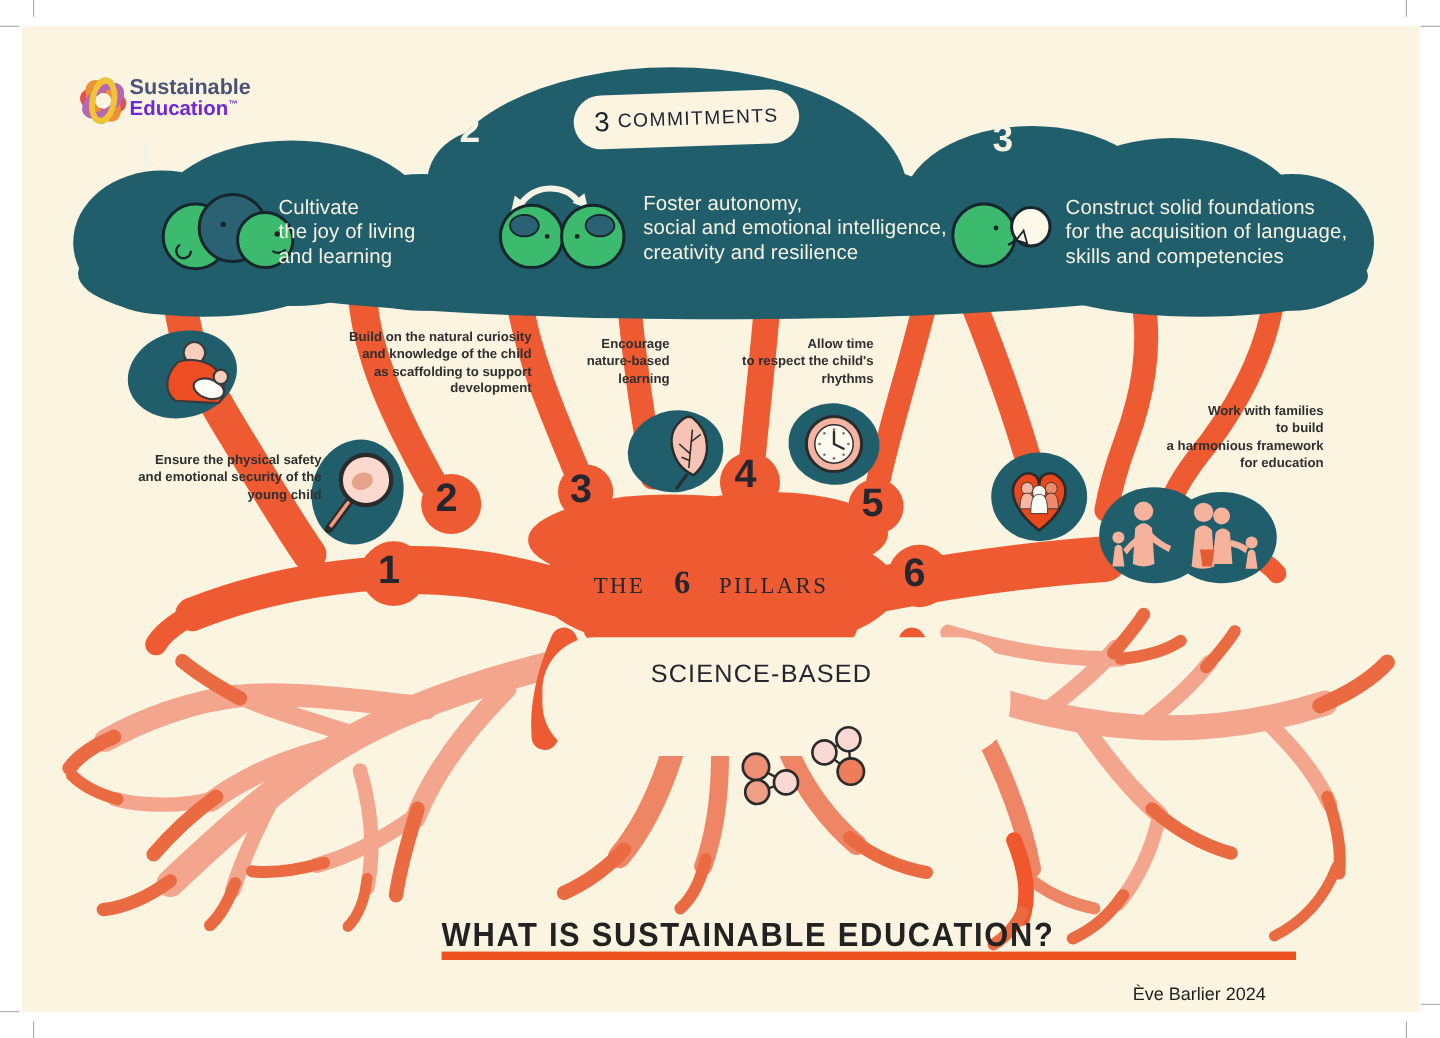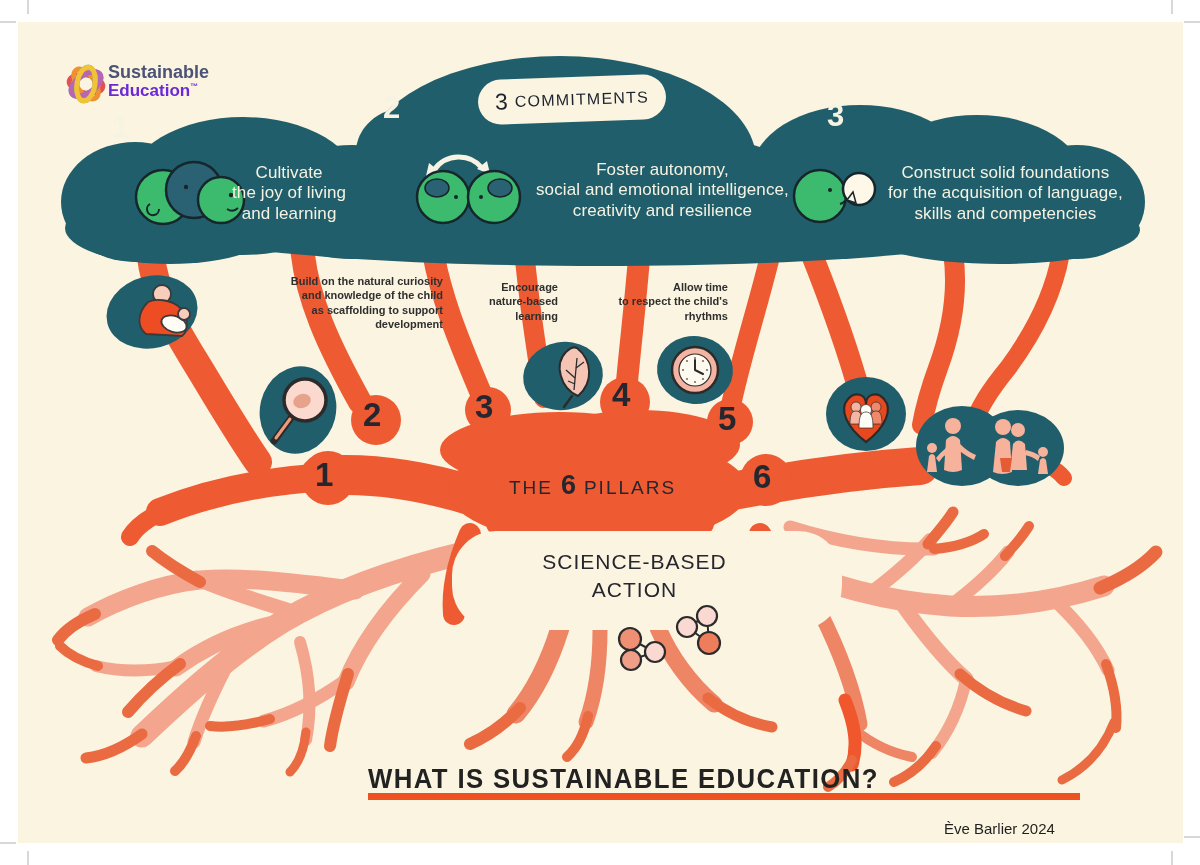--- a/index.html
+++ b/index.html
@@ -1,30 +1,30 @@
 <!DOCTYPE html>
 <html><head>
 <meta charset="utf-8">
 <style>
   html,body{margin:0;padding:0;background:#ffffff;}
   #poster{position:relative;width:1200px;height:865px;background:#ffffff;overflow:hidden;
           font-family:"Liberation Sans","DejaVu Sans",sans-serif;border-radius:10px;}
   .abs{position:absolute;}
   #canvas-bg{position:absolute;left:18px;top:22px;width:1165px;height:821px;background:#faf4e0;}
   svg.layer{position:absolute;left:0;top:0;}
-  .pre{white-space:pre-line;text-align:center;}
+  .pre{white-space:pre-line;}
   .cnum{color:#f7f3e3;font-weight:700;font-size:31px;line-height:1;}
   .pnum{color:#26262e;font-weight:700;font-size:33px;line-height:1;}
   .ctext{color:#f6f2e2;font-size:17px;line-height:1.2;letter-spacing:.1px;}
   .ptext{color:#2f2f2f;font-size:11px;font-weight:700;line-height:1.3;text-align:right;}
   .pill-txt{display:flex;align-items:center;justify-content:center;gap:7px;color:#1c2230;
             transform:rotate(-2deg);}
   .pill-num{font-size:23px;font-weight:400;}
   .pill-word{font-size:16px;letter-spacing:1.2px;}
-  .pillars-heading{color:#26262e;text-align:center;display:flex;align-items:baseline;justify-content:center;gap:8px;}
+  .pillars-heading{color:#26262e;text-align:center;display:flex;align-items:baseline;justify-content:center;gap:24px;font-family:Liberation Serif, serif;}
   .ph-small{font-size:19px;letter-spacing:2px;}
   .ph-big{font-size:27px;font-weight:700;}
   .science-txt{color:#26262e;font-size:21px;letter-spacing:1px;line-height:1.35;text-align:center;}
   .title{color:#222222;font-size:28px;font-weight:700;letter-spacing:1.5px;
          transform:scaleX(.92);transform-origin:left center;}
   .underline{background:#ee5221;height:7px;}
   .credit{color:#1f1f1f;font-size:15px;margin-top:16px;}
   .logo-line1{color:#4b5377;font-size:18px;font-weight:700;line-height:1.05;}
   .logo-line2{color:#6d28d9;font-size:17px;font-weight:700;line-height:1.05;}
   .tm{font-size:8px;vertical-align:super;}
@@ -304,45 +304,51 @@
   <div class="abs ctext pre" style="left:232px;top:163px;">Cultivate
 the joy of living
 and learning</div>
   <div class="abs ctext pre" style="left:888px;top:163px;">Construct solid foundations
 for the acquisition of language,
 skills and competencies</div>
   <div class="abs ctext pre" style="left:536px;top:160px;">Foster autonomy,
 social and emotional intelligence,
 creativity and resilience</div>
 
+  <div class="abs ptext pre" style="left:68px;top:377px;width:200px;">Ensure the physical safety
+and emotional security of the
+young child</div>
   <div class="abs ptext pre" style="left:208px;top:274px;width:235px;">Build on the natural curiosity
 and knowledge of the child
 as scaffolding to support
 development</div>
   <div class="abs ptext pre" style="left:403px;top:280px;width:155px;">Encourage
 nature-based
 learning</div>
   <div class="abs ptext pre" style="left:548px;top:280px;width:180px;">Allow time
 to respect the child's
 rhythms</div>
+  <div class="abs ptext pre" style="left:903px;top:336px;width:200px;">Work with families
+to build
+a harmonious framework
+for education</div>
 
   <div class="abs pnum" style="left:315px;top:458px;">1</div>
   <div class="abs pnum" style="left:363px;top:398px;">2</div>
   <div class="abs pnum" style="left:475px;top:390px;">3</div>
   <div class="abs pnum" style="left:612px;top:378px;">4</div>
   <div class="abs pnum" style="left:718px;top:402px;">5</div>
   <div class="abs pnum" style="left:753px;top:460px;">6</div>
 
   <div class="abs pillars-heading" style="left:495px;top:470px;width:195px;">
     <span class="ph-small">THE</span>
     <span class="ph-big">6</span>
     <span class="ph-small">PILLARS</span>
   </div>
 
   <div class="abs science-txt" style="left:452px;top:548px;width:285px;padding-left:40px;">
     <div>SCIENCE-BASED</div>
-    <div>ACTION</div>
   </div>
 
   <div class="abs title" style="left:368px;top:763px;">WHAT IS SUSTAINABLE EDUCATION?</div>
   <div class="abs underline" style="left:368px;top:793px;width:712px;"></div>
   <div class="abs credit" style="left:944px;top:804px;">Ève Barlier 2024</div>
 </div>
 
 </body></html>

